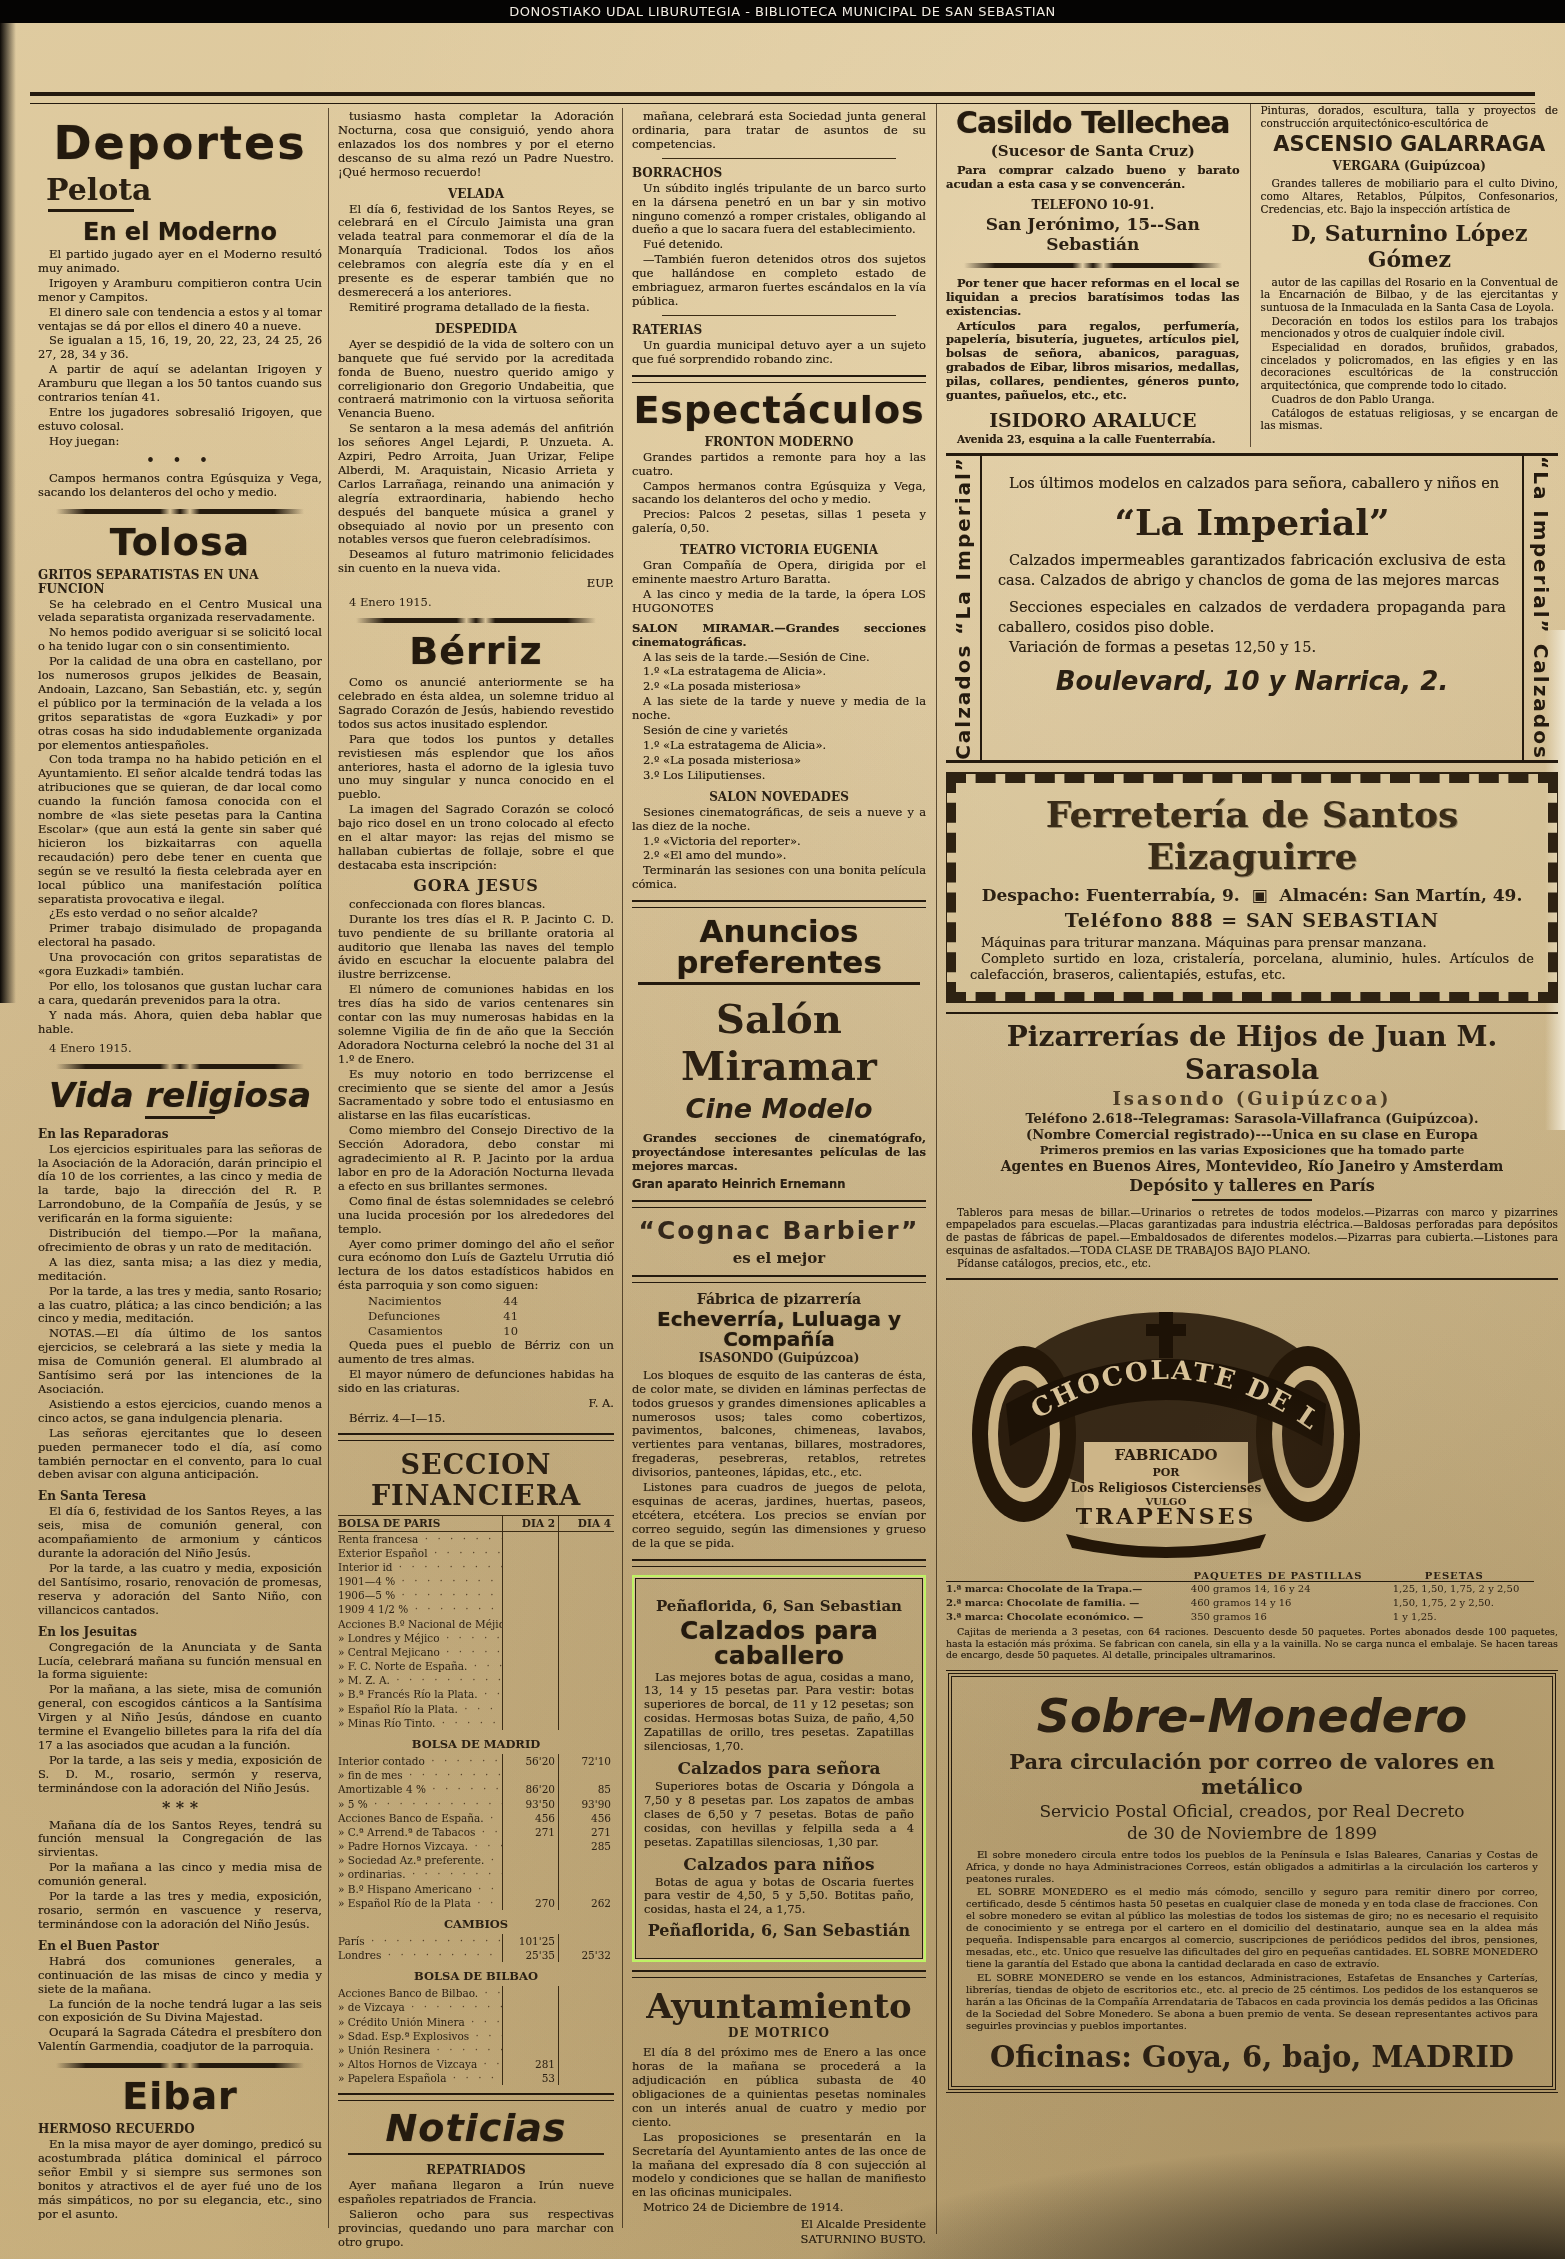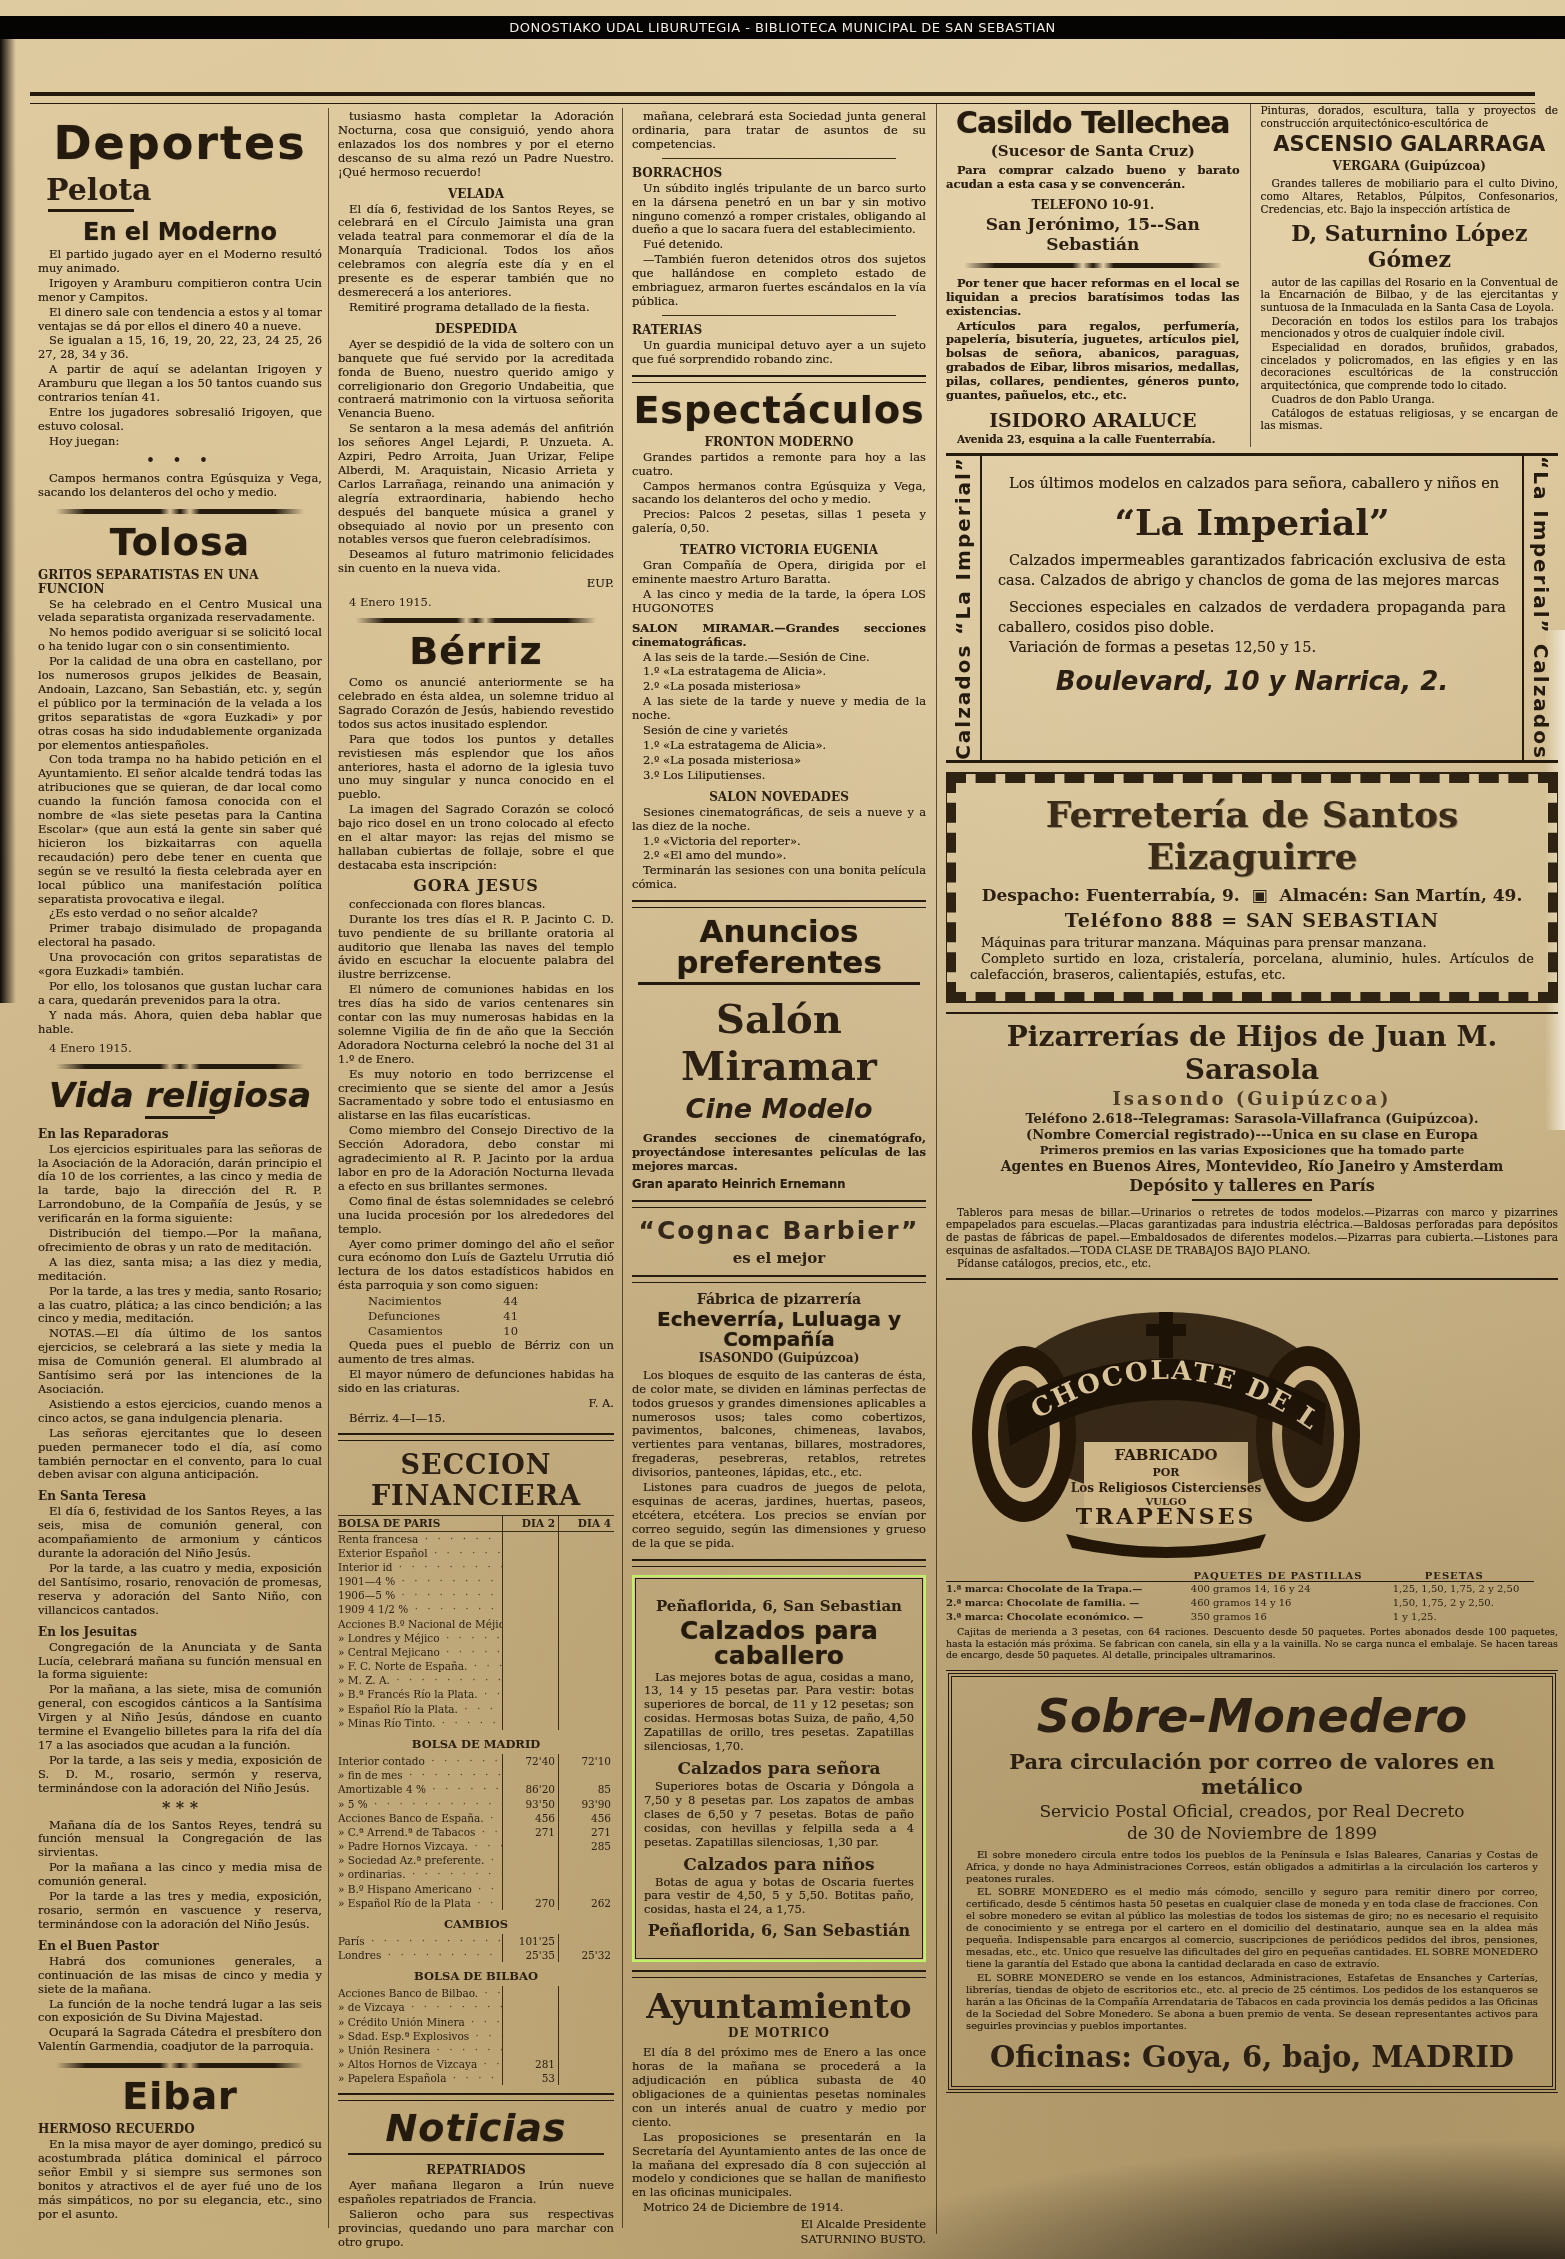--- a/index.html
+++ b/index.html
@@ -5,21 +5,21 @@
 <style>
   html,body{margin:0;padding:0;background:#120d08;}
   .stage{position:relative;width:1565px;height:2259px;overflow:hidden;
     font-family:"DejaVu Serif", serif;color:#2b2013;}
   .paper{position:absolute;inset:0;
     background:
       radial-gradient(ellipse at 72% 18%, rgba(255,246,222,.28), transparent 55%),
       radial-gradient(ellipse at 15% 70%, rgba(96,74,42,.16), transparent 55%),
       radial-gradient(ellipse at 85% 85%, rgba(70,52,28,.25), transparent 60%),
       linear-gradient(158deg,#dfcba0 0%,#d9c294 40%,#d2ba88 70%,#c6ac77 100%);}
-  .banner{position:absolute;left:0;top:16px;width:100%;height:23px;background:#050403;
+  .banner{position:absolute;left:0;top:0;width:100%;height:23px;background:#050403;
     display:flex;align-items:center;justify-content:center;
     font-family:"DejaVu Sans",sans-serif;font-size:13px;letter-spacing:.5px;color:#f2ece2;}
   .toprule{position:absolute;left:30px;top:92px;width:1505px;height:7px;
     border-top:4px solid #241a0e;border-bottom:1px solid #241a0e;}
   .vrule{position:absolute;width:1px;background:rgba(48,34,16,.75);}
   .edgeL{position:absolute;left:0;top:23px;width:16px;height:980px;
     background:linear-gradient(90deg,#0c0906,rgba(12,9,6,0));}
   .cornerBR{position:absolute;right:0;bottom:0;width:760px;height:120px;
     background:radial-gradient(ellipse at 95% 115%, rgba(10,7,4,.85), transparent 70%);}
   .tearR{position:absolute;right:0;top:630px;width:20px;height:500px;background:linear-gradient(90deg,rgba(238,230,210,0),#efe7d2);}
@@ -318,21 +318,21 @@
             <span class="fl">» Minas Río Tinto.</span>
             <span class="fv"></span>
             <span class="fv"></span>
           </div>
         </div>
       <div class="fingroup">BOLSA DE MADRID</div>
       <div>
 
       <div class="finrow">
             <span class="fl">Interior contado</span>
-            <span class="fv">72'40</span>
+            <span class="fv">56'20</span>
             <span class="fv">72'10</span>
           </div>
           <div class="finrow">
             <span class="fl">» fin de mes</span>
             <span class="fv"></span>
             <span class="fv"></span>
           </div>
           <div class="finrow">
             <span class="fl">Amortizable 4 %</span>
             <span class="fv">86'20</span>

